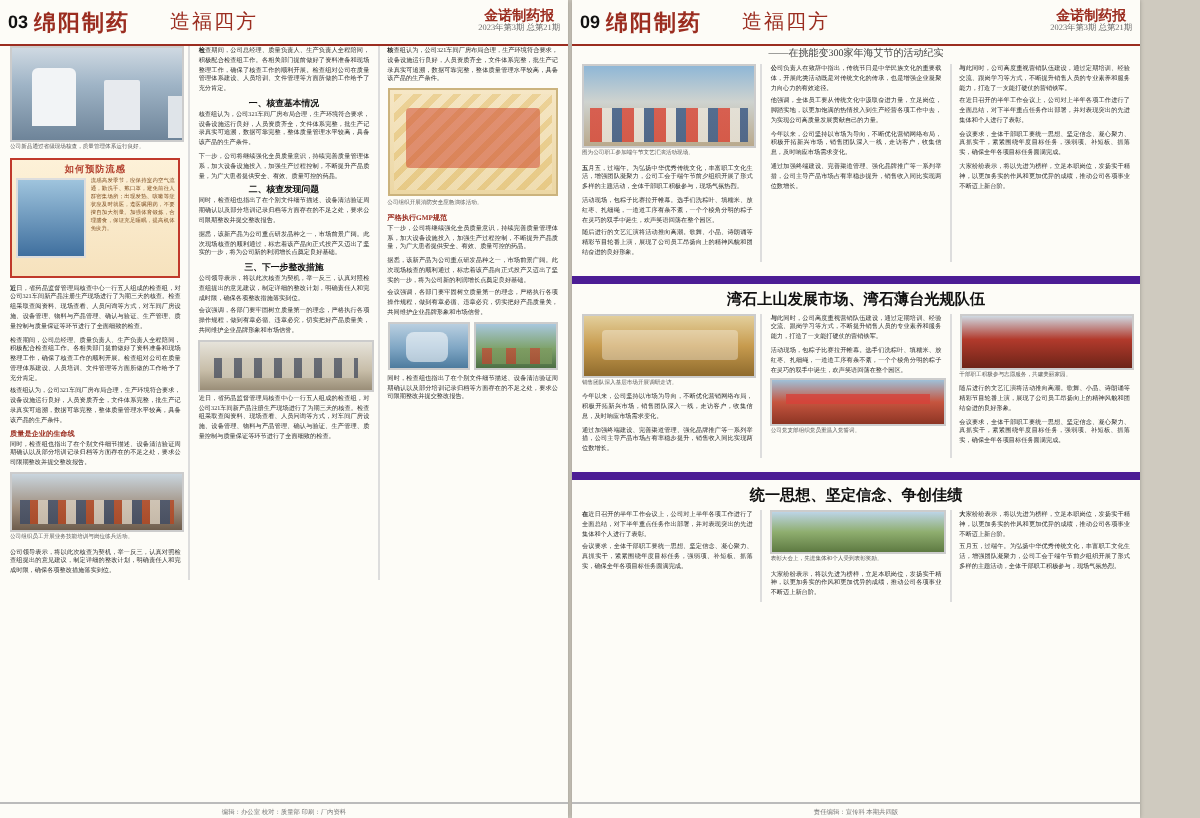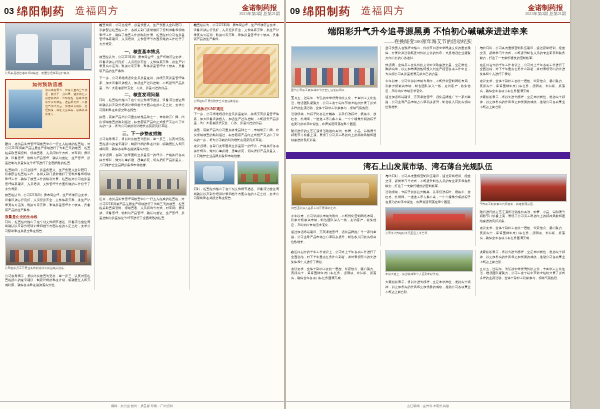--- a/index.html
+++ b/index.html
@@ -35,42 +35,42 @@
     font-family:"Liberation Sans", sans-serif;
     font-size:9px;font-weight:bold;color:#111;
     margin-right:3px;
   }
   .mast-title{
     font-size:11px;font-weight:bold;color:#9b2d20;
     letter-spacing:1px;
     font-family:"Liberation Serif", serif;
   }
   .mast-sub{
-    font-size:10px;color:#9b2d20;margin-left:10px;letter-spacing:1px;
+    font-size:10px;color:#9b2d20;margin-left:20px;letter-spacing:1px;
   }
   .mast-right{
     margin-left:auto;text-align:center;line-height:1.05;
   }
   .mast-right .r1{font-size:7px;color:#9b2d20;font-weight:bold;}
   .mast-right .r2{font-size:4.2px;color:#666;}
   
   .headline{
     text-align:center;
     font-size:8.3px;font-weight:bold;color:#111;
     padding:4px 6px 1px;
     line-height:1.25;
     letter-spacing:.3px;
   }
   .subhead{
     text-align:center;font-size:5px;color:#444;padding-bottom:2px;
   }
   .sechead{
     text-align:center;font-size:7.6px;font-weight:bold;color:#111;
     padding:3px 4px 2px;
-    border-top:7px solid #4c1d95;
+    border-top:4px solid #4c1d95;
     margin-top:3px;
   }
   
   .cols{
     display:flex;
     padding:0 5px 4px;
     gap:4px;
   }
   .col{flex:1;min-width:0;}
   .col.sep{border-left:.5px solid #ddd;padding-left:4px;}
@@ -281,21 +281,20 @@
     <div class="masthead">
       <span class="folio">09</span>
       <span class="mast-title">绵阳制药</span>
       <span class="mast-sub">造福四方</span>
       <span class="mast-right">
         <span class="r1" style="display:block">金诺制药报</span>
         <span class="r2" style="display:block">2023年第3期  总第21期</span>
       </span>
     </div>
 
-    <div class="headline">端阳彩升气升今追寻源黑勇  不怕初心碱碱亲进进幸来</div>
     <div class="subhead">——在挑能变300家年海艾节的活动纪实</div>
 
     <div class="cols">
       <div class="col">
         <div class="photo p-crowd" style="height:40px"></div>
         <div class="cap">图为公司职工参加端午节文艺汇演活动现场。</div>
         <p class="txt first">五月五，过端午。为弘扬中华优秀传统文化，丰富职工文化生活，增强团队凝聚力，公司工会于端午节前夕组织开展了形式多样的主题活动，全体干部职工积极参与，现场气氛热烈。</p>
         <p class="txt">活动现场，包粽子比赛拉开帷幕。选手们洗粽叶、填糯米、放红枣、扎细绳，一道道工序有条不紊，一个个棱角分明的粽子在灵巧的双手中诞生，欢声笑语回荡在整个园区。</p>
         <p class="txt">随后进行的文艺汇演将活动推向高潮。歌舞、小品、诗朗诵等精彩节目轮番上演，展现了公司员工昂扬向上的精神风貌和团结奋进的良好形象。</p>
       </div>
@@ -329,20 +328,21 @@
         <div class="cap">公司党支部组织党员重温入党誓词。</div>
       </div>
       <div class="col sep">
         <div class="photo p-stage" style="height:26px"></div>
         <div class="cap">干部职工积极参与志愿服务，共建美丽家园。</div>
         <p class="txt">随后进行的文艺汇演将活动推向高潮。歌舞、小品、诗朗诵等精彩节目轮番上演，展现了公司员工昂扬向上的精神风貌和团结奋进的良好形象。</p>
         <p class="txt">会议要求，全体干部职工要统一思想、坚定信念、凝心聚力、真抓实干，紧紧围绕年度目标任务，强弱项、补短板、抓落实，确保全年各项目标任务圆满完成。</p>
       </div>
     </div>
 
+    <div class="sechead">统一思想、坚定信念、争创佳绩</div>
 
     <div class="cols">
       <div class="col">
         <p class="txt first">在近日召开的半年工作会议上，公司对上半年各项工作进行了全面总结，对下半年重点任务作出部署，并对表现突出的先进集体和个人进行了表彰。</p>
         <p class="txt">会议要求，全体干部职工要统一思想、坚定信念、凝心聚力、真抓实干，紧紧围绕年度目标任务，强弱项、补短板、抓落实，确保全年各项目标任务圆满完成。</p>
       </div>
       <div class="col sep">
         <div class="photo p-field" style="height:20px"></div>
         <div class="cap">表彰大会上，先进集体和个人受到表彰奖励。</div>
         <p class="txt">大家纷纷表示，将以先进为榜样，立足本职岗位，发扬实干精神，以更加务实的作风和更加优异的成绩，推动公司各项事业不断迈上新台阶。</p>

